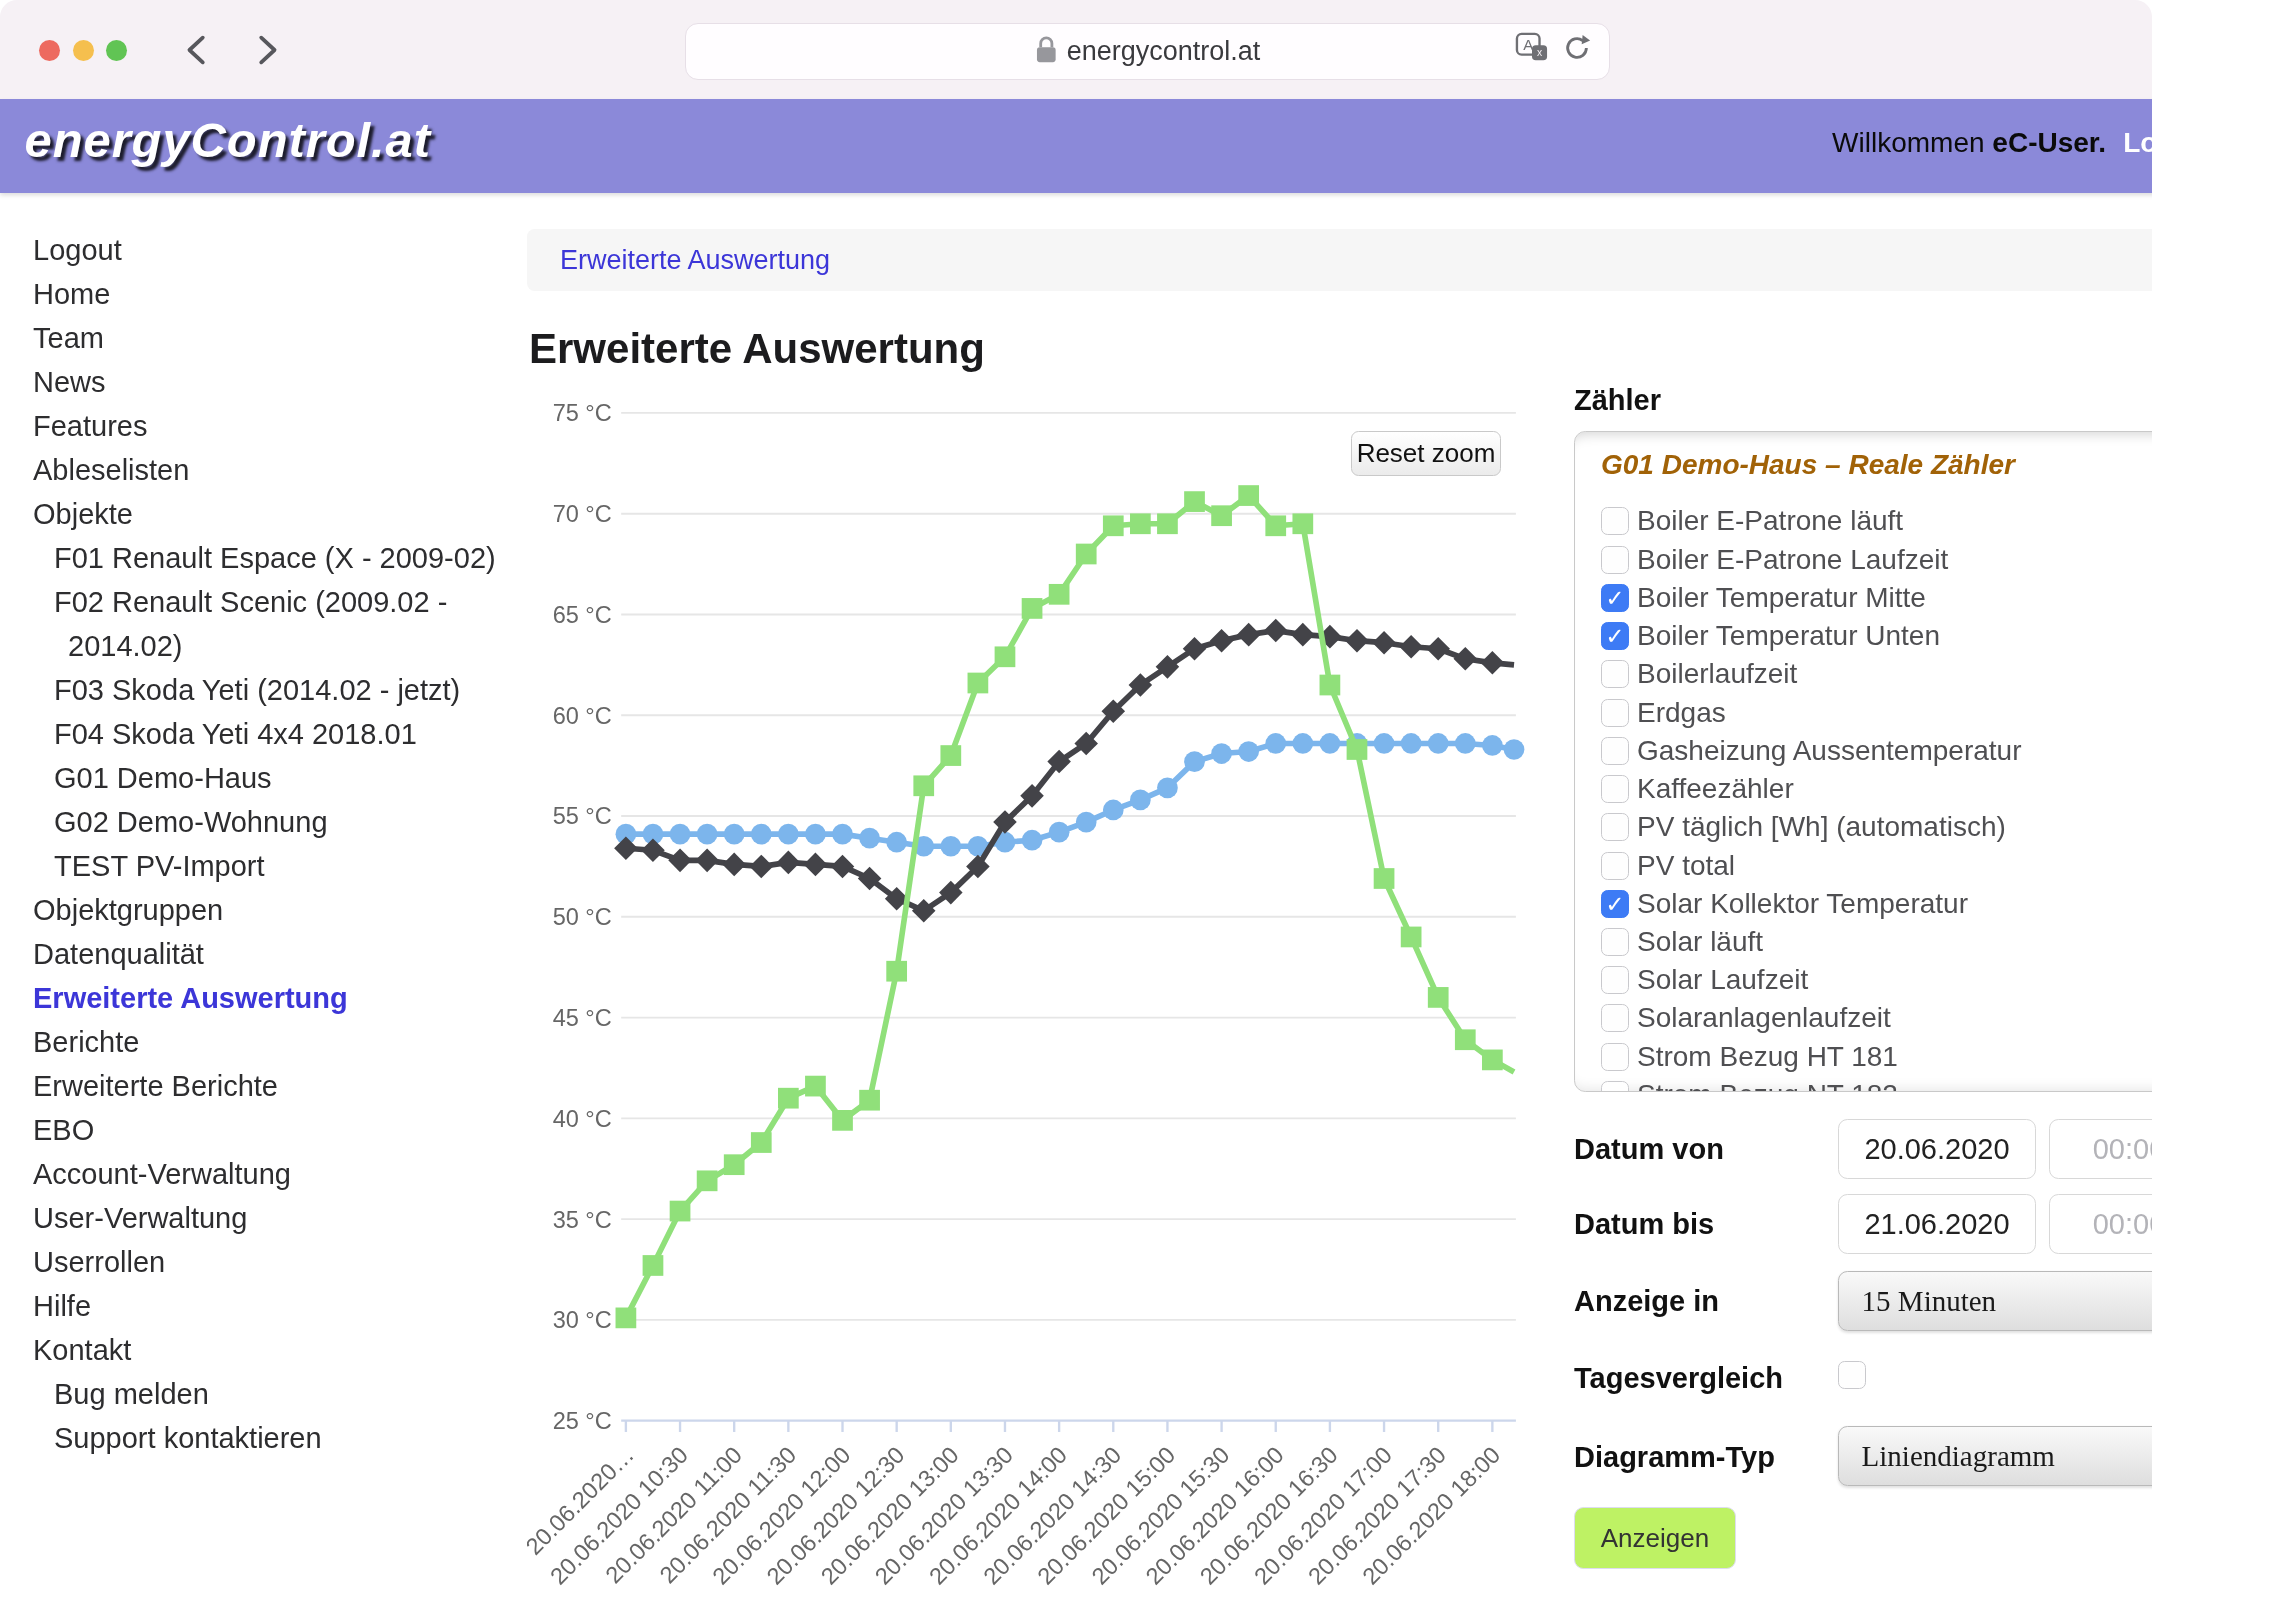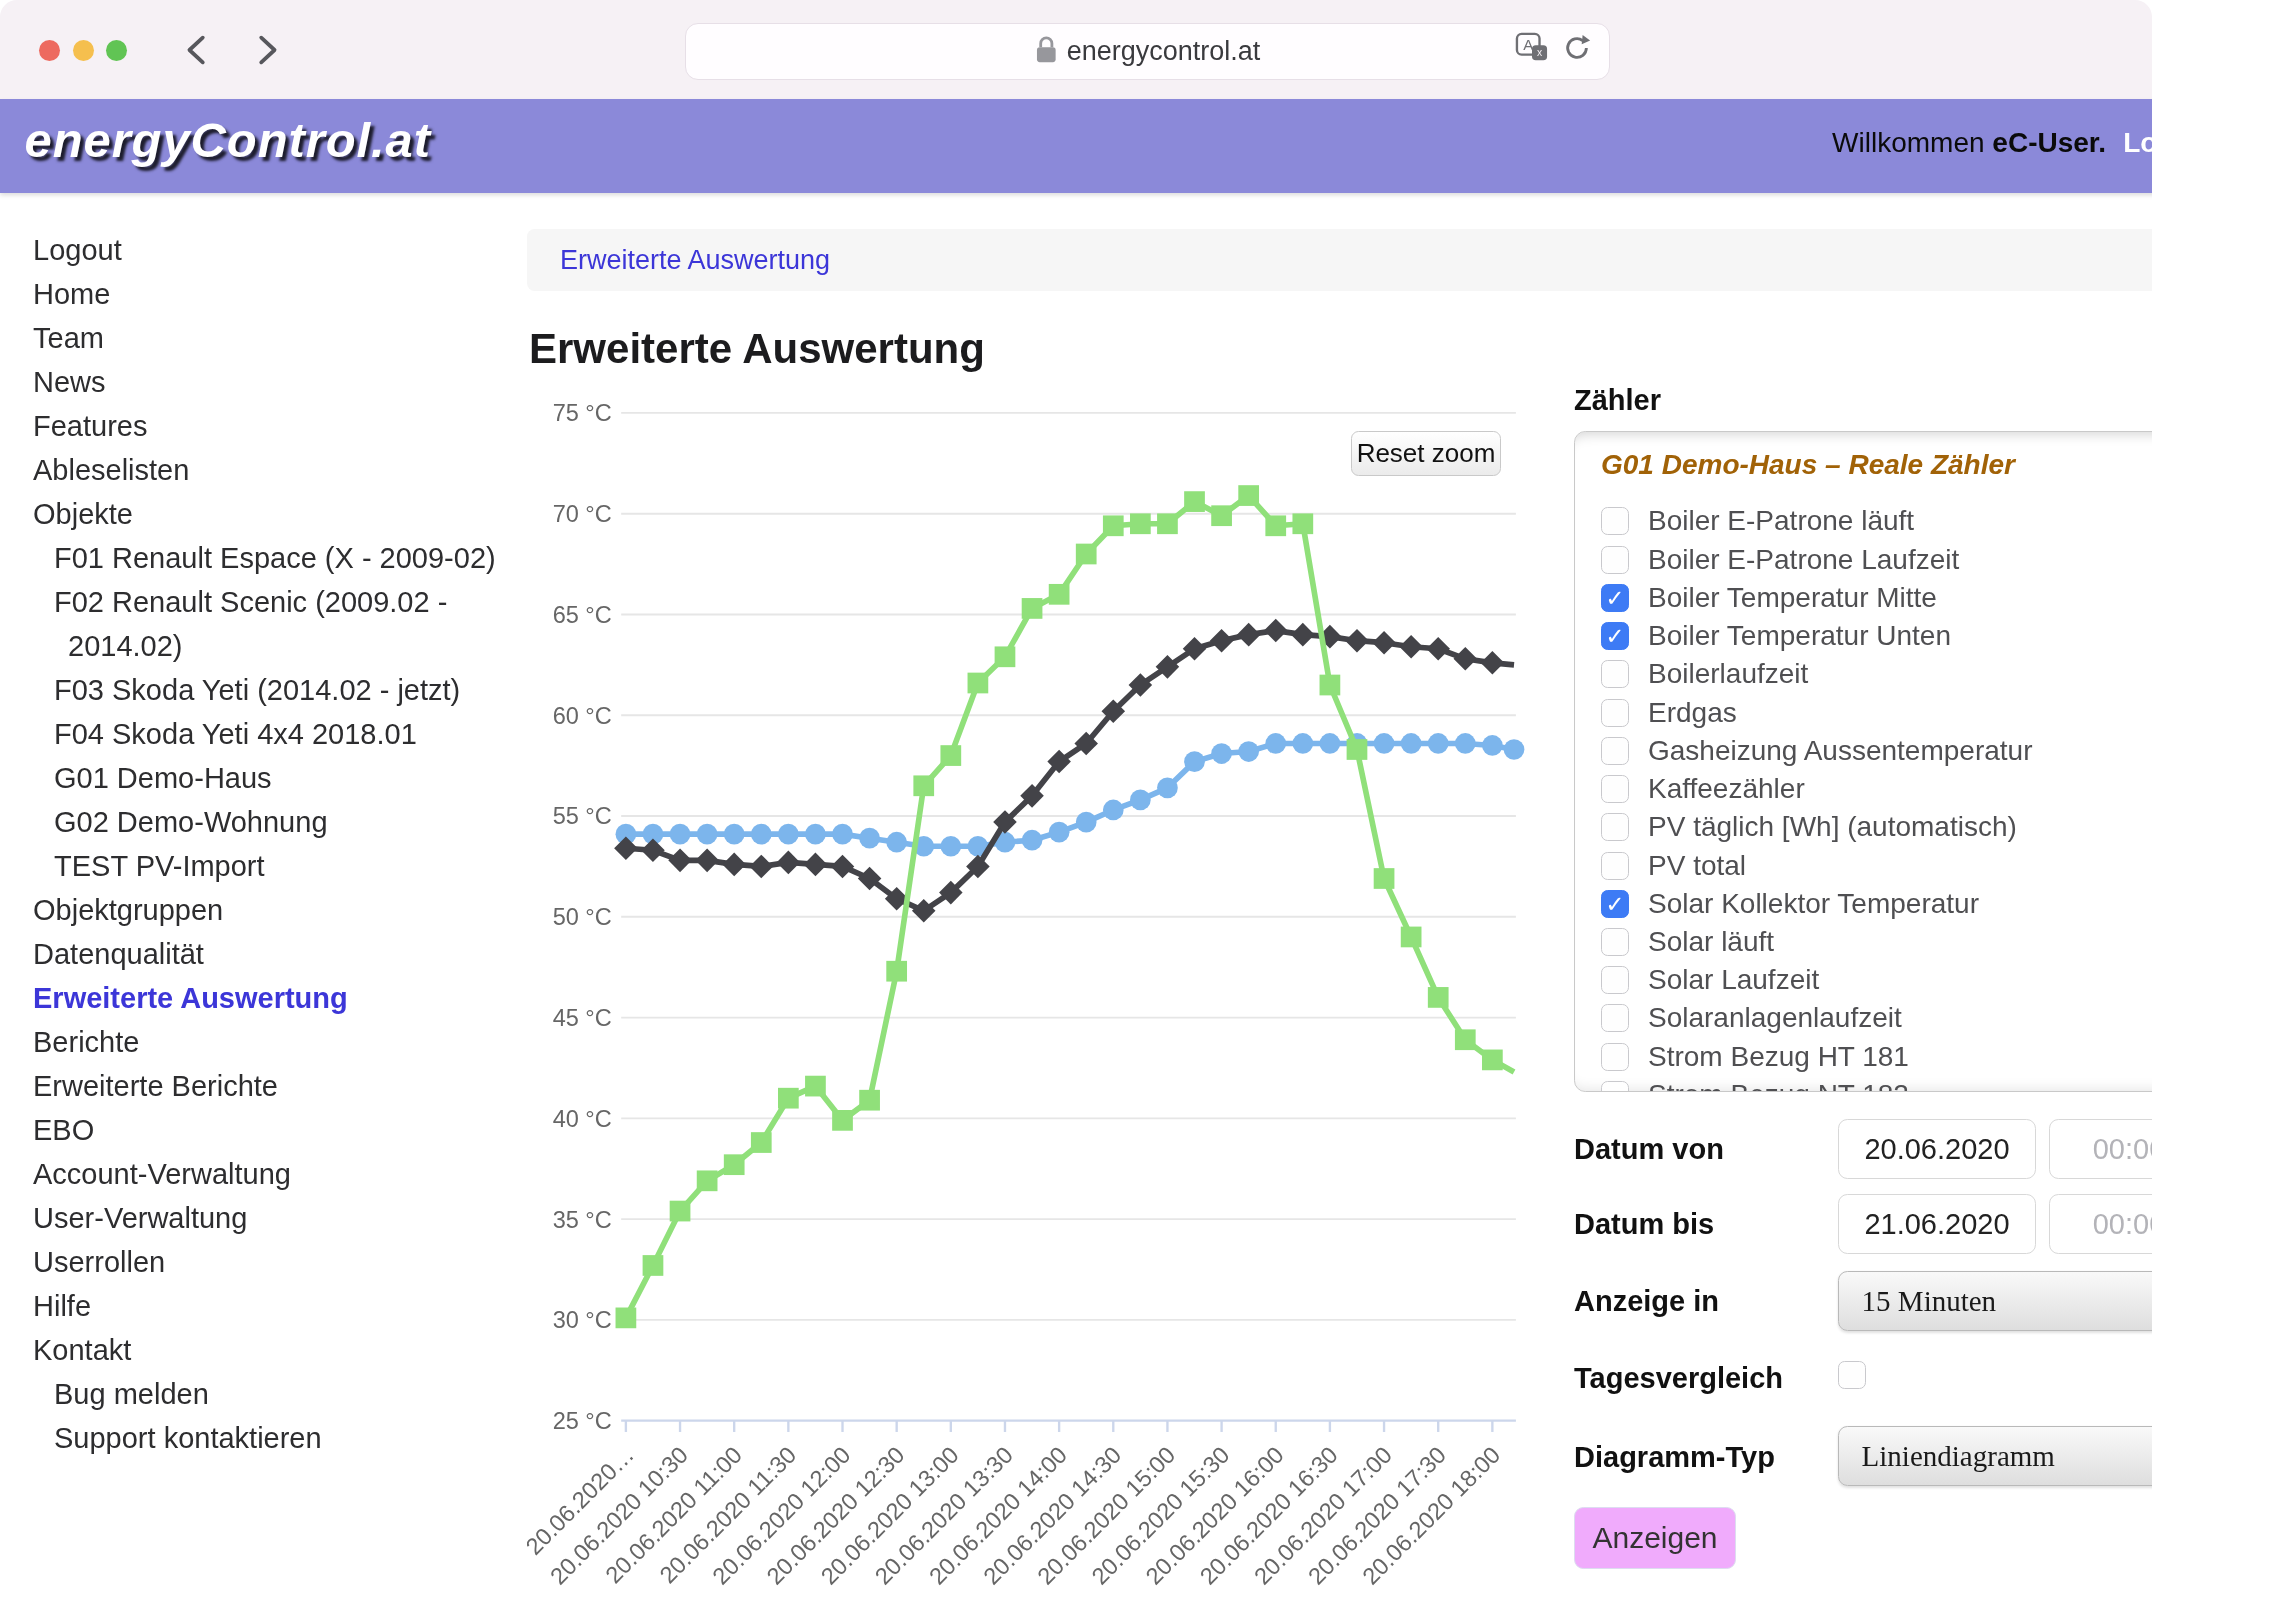--- a/index.html
+++ b/index.html
@@ -53,21 +53,21 @@
   .reset-zoom{position:absolute;left:824px;top:36px;width:148px;height:43px;
               background:linear-gradient(#ffffff,#ebebeb);border:1.9px solid #c9c9c9;border-radius:7.5px;
               font-size:26px;color:#111;display:flex;align-items:center;justify-content:center;cursor:pointer;}
 
   
   .panel-label{position:absolute;font-size:29px;font-weight:bold;color:#111;}
   .meter-box{position:absolute;left:1574px;top:431px;width:657px;height:659px;background:#fff;
              border:1.9px solid #c9c9c9;border-radius:11.3px;overflow:hidden;
              box-shadow:inset 0 13px 13px -11.3px rgba(0,0,0,0.18), inset 0 -13px 13px -11.3px rgba(0,0,0,0.10);}
   .meter-head{position:absolute;left:26px;top:17px;font-size:28px;font-weight:bold;font-style:italic;color:#a16207;}
-  .meter-row{position:absolute;left:26px;display:flex;align-items:center;gap:19px;cursor:pointer;}
+  .meter-row{position:absolute;left:26px;display:flex;align-items:center;gap:8px;cursor:pointer;}
   .cbx{width:28px;height:28px;border-radius:6.6px;border:1.9px solid #c9c9cd;background:#fefefe;box-sizing:border-box;
        display:flex;align-items:center;justify-content:center;flex:none;}
   .cbx.checked{background:#3d7bf5;border-color:#3d7bf5;color:#fff;font-size:22.6px;font-weight:bold;}
   .meter-row .lbl{font-size:28px;color:#4f4f52;white-space:nowrap;}
   .inner-scroll-thumb{position:absolute;right:5.6px;top:280px;width:16px;height:184px;border-radius:8.5px;background:#c5c5c8;}
 
   .form-label{position:absolute;left:1574px;font-size:29px;font-weight:bold;color:#111;}
   .tbox{position:absolute;height:60px;border:1.9px solid #d8d8d8;border-radius:9.4px;background:#fff;box-sizing:border-box;
         display:flex;align-items:center;justify-content:center;font-size:29px;}
   .tbox.date{color:#222;}
@@ -75,22 +75,22 @@
   .selectbox{position:absolute;left:1838px;width:393px;height:60px;box-sizing:border-box;
              border:1.9px solid #b9b9b9;border-radius:9.4px;background:linear-gradient(#f9f9f9,#dedede);
              display:flex;align-items:center;font-size:29px;color:#1a1a1a;cursor:pointer;
              box-shadow:0 1.9px 2.8px rgba(0,0,0,0.12);}
   .selectbox .val{margin-left:22.6px;flex:1;font-family:Liberation Serif, serif;}
   .sel-arrows{margin-right:17px;display:flex;flex-direction:column;gap:3.8px;}
   .sel-arrows span{width:0;height:0;border-left:8.5px solid transparent;border-right:8.5px solid transparent;}
   .arr-up{border-bottom:10.4px solid #333;}
   .arr-down{border-top:10.4px solid #333;}
   .tv-check{position:absolute;left:1838px;top:1361px;}
-  .show-btn{position:absolute;left:1574px;top:1507px;width:160px;height:60px;background:#f0abfc;
-            border:1.9px solid #dddcf0;border-radius:9.4px;font-size:30px;color:#333;
+  .show-btn{position:absolute;left:1574px;top:1507px;width:160px;height:60px;background:#bef264;
+            border:1.9px solid #dddcf0;border-radius:9.4px;font-size:26px;color:#333;
             display:flex;align-items:center;justify-content:center;cursor:pointer;}
 </style>
 </head>
 <body>
 
 <div class="window">
 
   <div class="chrome">
     <div class="traffic t-red"></div>
     <div class="traffic t-yellow"></div>

